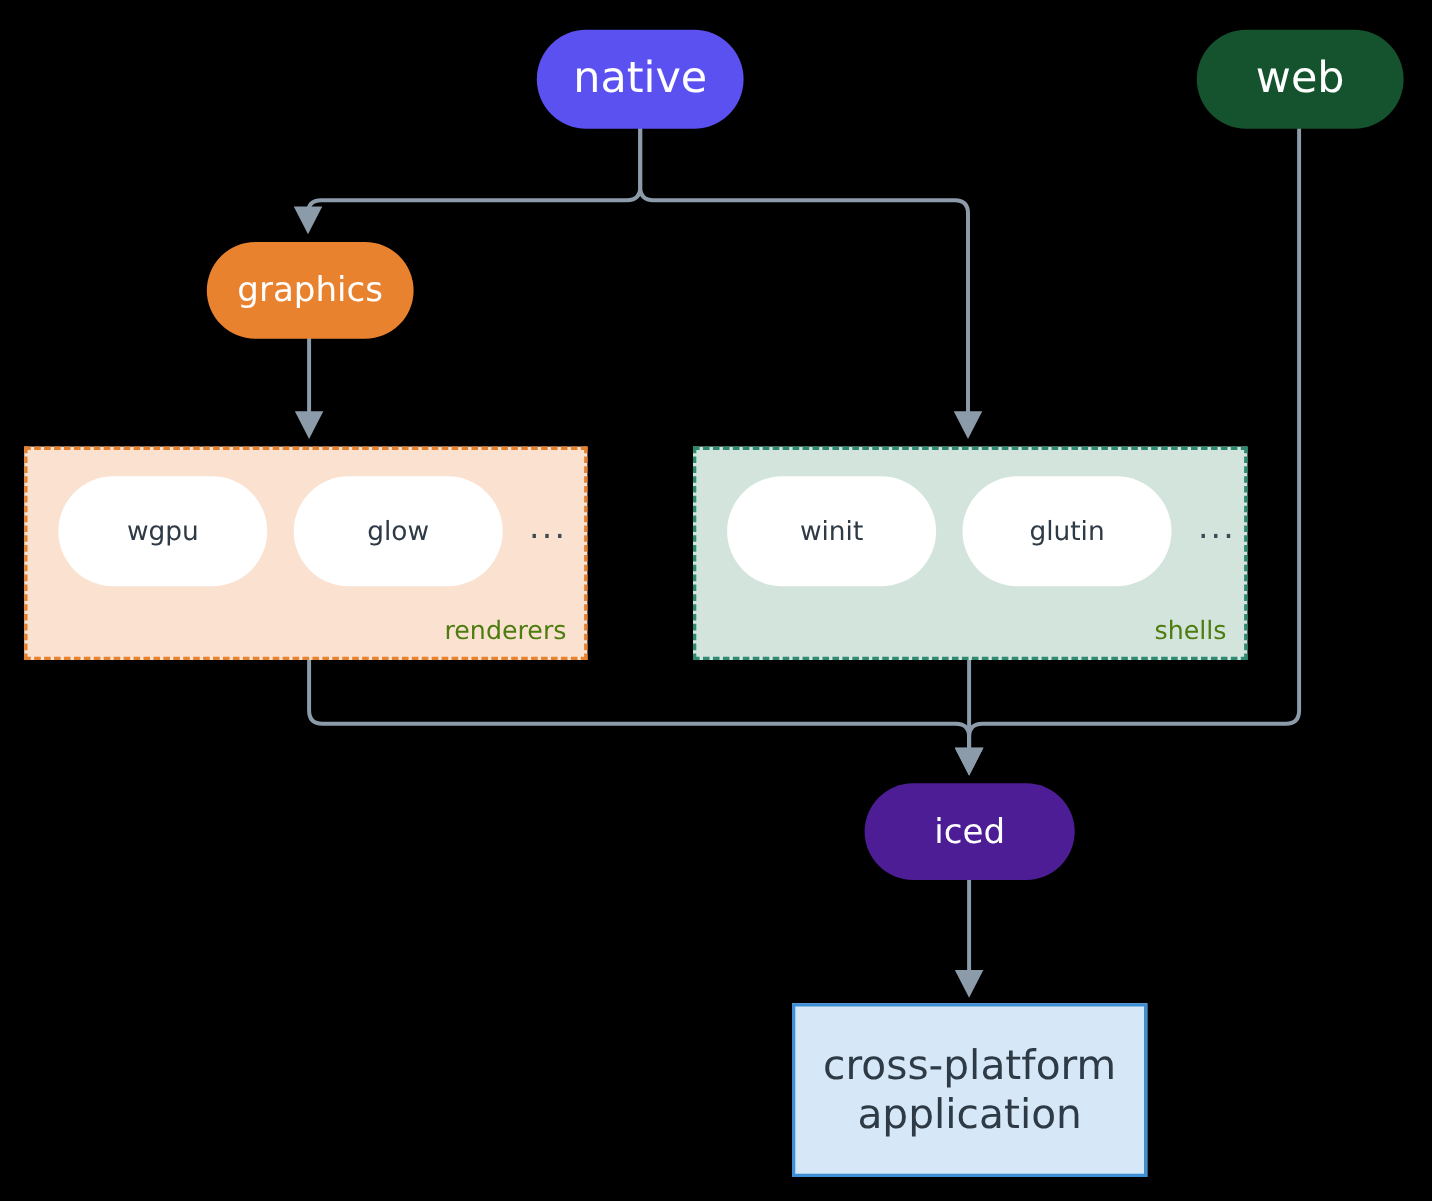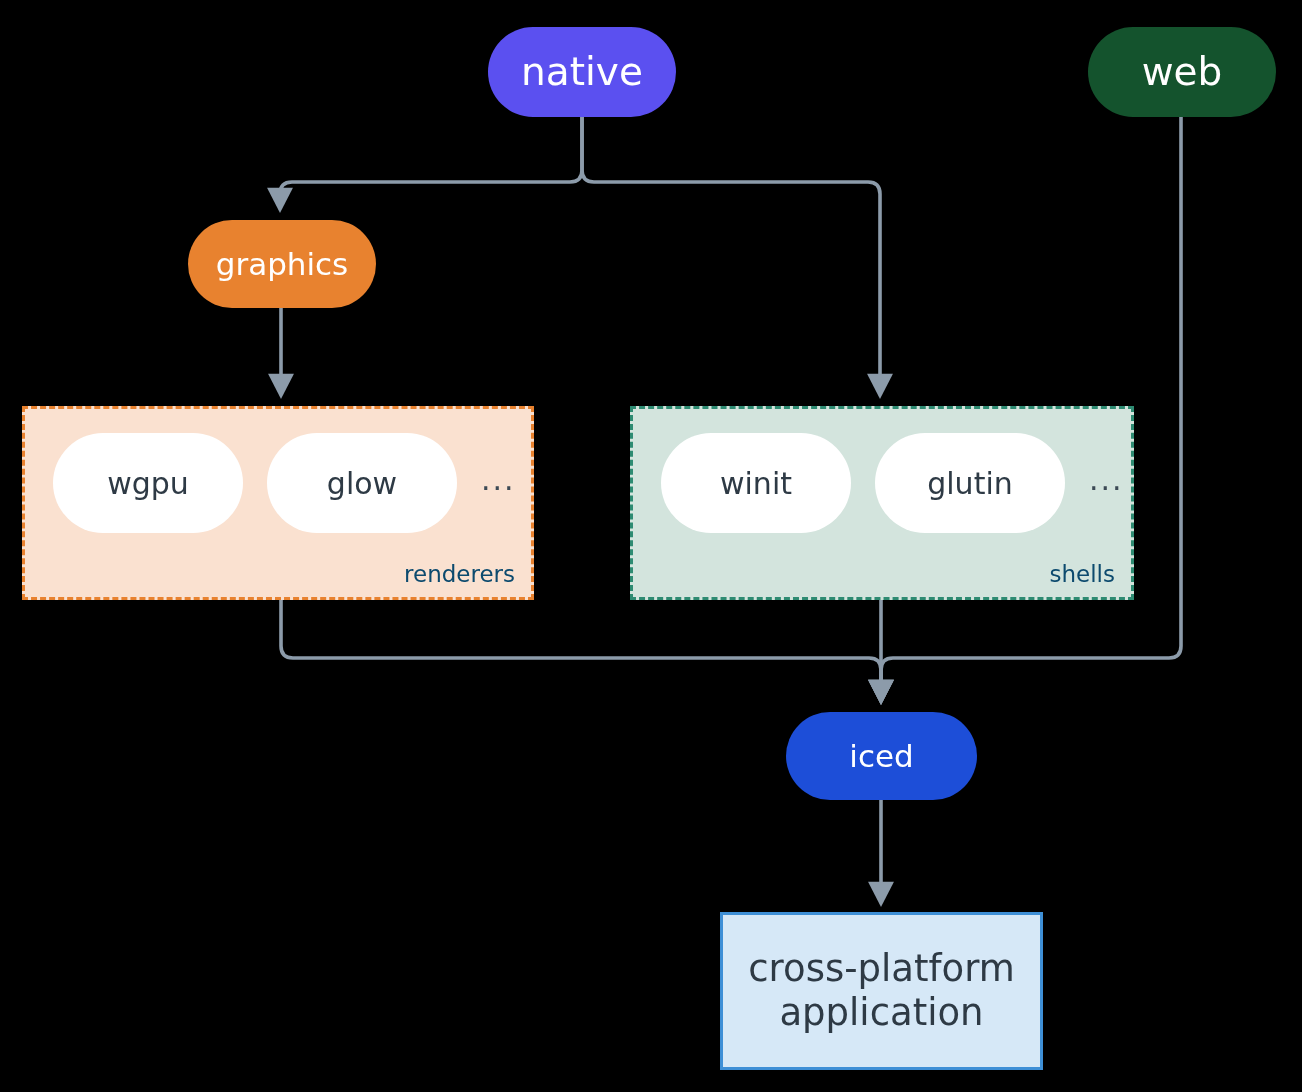--- a/index.html
+++ b/index.html
@@ -73,42 +73,42 @@
     left: 22px; top: 406px; width: 512px; height: 194px;
   }
   .group-shells {
     left: 630px; top: 406px; width: 504px; height: 194px;
   }
   .group-label {
     position: absolute;
     right: 16px;
     bottom: 10px;
     font-size: 23px;
-    color: #0c4a6e;
+    color: #4d7c0f;
   }
   .inner-row {
     position: absolute;
     left: 0; top: 24px;
     display: flex;
     align-items: center;
     gap: 24px;
     padding-left: 28px;
   }
   .inner-pill {
     display: flex;
     align-items: center;
     justify-content: center;
     height: 100px;
     min-width: 190px;
     padding: 0 18px;
     box-sizing: border-box;
     background: #ffffff;
     border-radius: 50px;
     color: #2E3A45;
-    font-size: 30px;
+    font-size: 24px;
   }
   .ellipsis {
     color: #3C4A55;
     font-size: 30px;
     letter-spacing: 2px;
     padding-bottom: 8px;
   }
   
   .app-box {
     left: 720px; top: 912px; width: 323px; height: 158px;
@@ -180,21 +180,21 @@
         <span>winit</span>
       </div>
       <div class="inner-pill">
         <span>glutin</span>
       </div>
       <span class="ellipsis">...</span>
     </div>
     <span class="group-label">shells</span>
   </div>
 
-  <div class="node pill-iced" style="background:#1d4ed8;">
+  <div class="node pill-iced" style="background:#4c1d95;">
     <span>iced</span>
   </div>
 
   <div class="node app-box">
     <span class="line">cross-platform</span>
     <span class="line">application</span>
   </div>
 
 </div>
 

